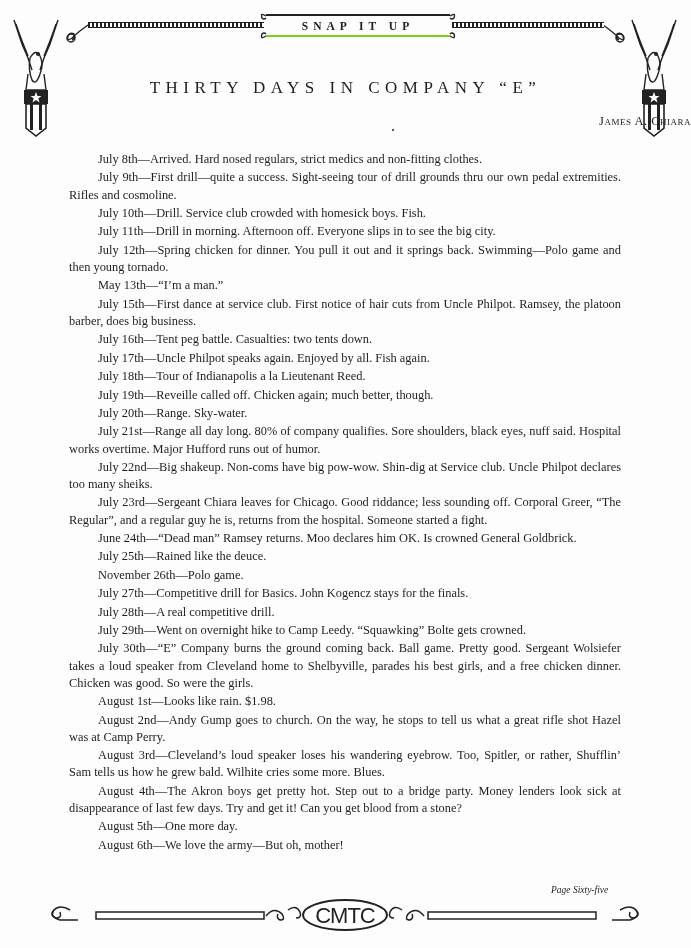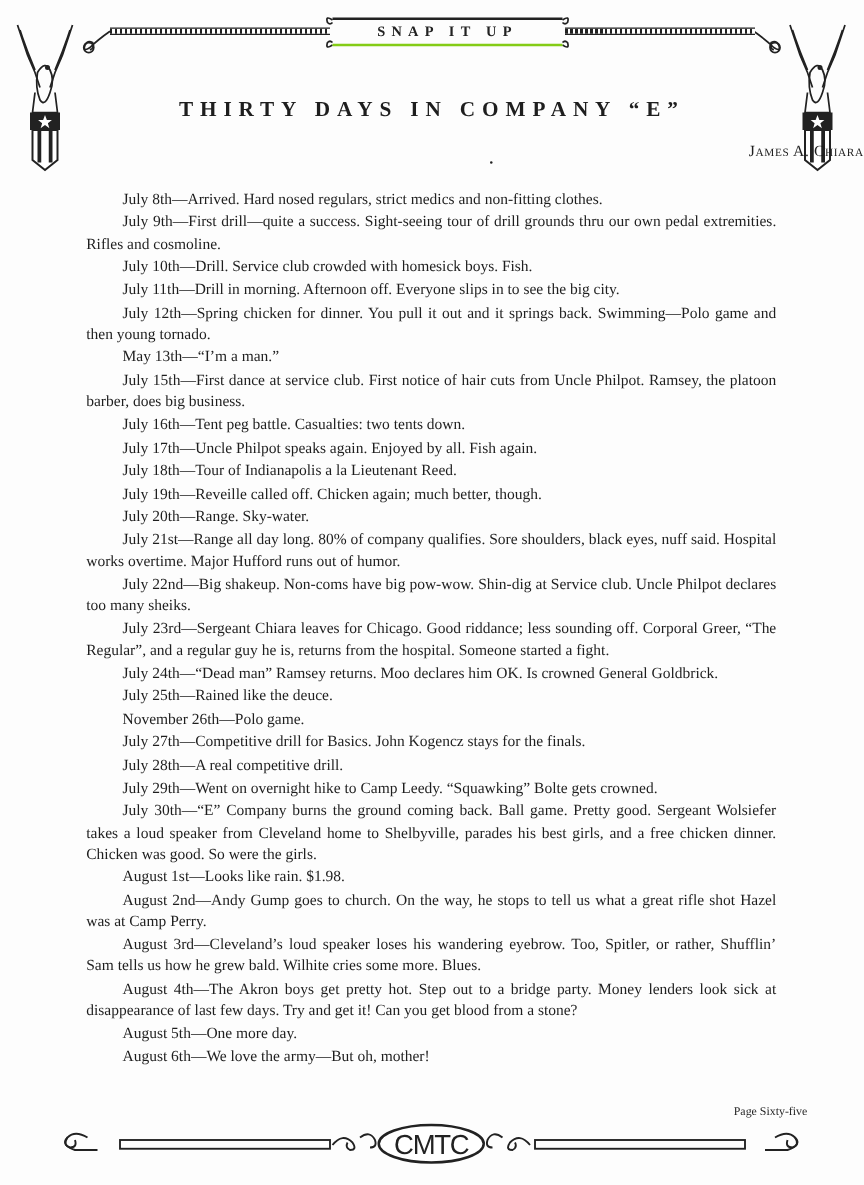--- a/index.html
+++ b/index.html
@@ -16,36 +16,36 @@
     position:absolute; left:206px; top:4px; width:184px; height:23px;
     border-top:2px solid #222; border-bottom:2px solid #84cc16; box-sizing:border-box;
     text-align:center; font-family:"Liberation Serif", serif; font-weight:bold;
     font-size:11.5px; letter-spacing:5px; line-height:20px; color:#222;
   }
   .rail { position:absolute; height:6px; background:
     repeating-linear-gradient(90deg,#222 0 2px,#fff 2px 4px); border-top:1.5px solid #222; border-bottom:1.5px solid #222; box-sizing:border-box; }
 
   .title {
     position:absolute; top:78px; left:0; width:691px; text-align:center;
-    font-size:17px; letter-spacing:5.5px; color:#1e1e1e;font-weight:bold;
+    font-size:17px; letter-spacing:5.5px; color:#1e1e1e;
   }
   .author {
     position:absolute; top:114px; left:0; width:691px; text-align:right;
     font-size:12.5px; font-variant:small-caps; letter-spacing:0.5px;
   }
   .dot { position:absolute; top:129px; left:392px; width:2px; height:2px; background:#222; border-radius:50%; }
 
   .body-text {
     position:absolute; top:151px; left:69px; width:552px;
     font-size:12.4px; line-height:17.2px; text-align:justify;
   }
   .entry { text-indent:29px; margin:0 0 1.2px 0; }
 
   .page-num {
-    position:absolute; top:885px; left:551px; font-size:9.5px;margin-left:36px;
+    position:absolute; top:885px; left:551px; font-style:italic; font-size:9.5px;
   }
   .footer { position:absolute; top:896px; left:0; width:632px; height:40px; }
 </style>
 </head>
 <body>
 
 <svg class="eagle left" viewBox="0 0 60 124">
   <g fill="none" stroke="#222" stroke-width="1.4">
     <path d="M8 6 L16 30 L22 44 L26 56"></path>
     <path d="M10 10 L18 34 M12 16 L20 38 M14 22 L22 42"></path>
@@ -110,21 +110,21 @@
   <p class="entry">May 13th—“I’m a man.”</p>
   <p class="entry">July 15th—First dance at service club.  First notice of hair cuts from Uncle Philpot. Ramsey, the platoon barber, does big business.</p>
   <p class="entry">July 16th—Tent peg battle.  Casualties: two tents down.</p>
   <p class="entry">July 17th—Uncle Philpot speaks again.  Enjoyed by all.  Fish again.</p>
   <p class="entry">July 18th—Tour of Indianapolis a la Lieutenant Reed.</p>
   <p class="entry">July 19th—Reveille called off.  Chicken again; much better, though.</p>
   <p class="entry">July 20th—Range.  Sky-water.</p>
   <p class="entry">July 21st—Range all day long.  80% of company qualifies.  Sore shoulders, black eyes, nuff said.  Hospital works overtime.  Major Hufford runs out of humor.</p>
   <p class="entry">July 22nd—Big shakeup.  Non-coms have big pow-wow.  Shin-dig at Service club. Uncle Philpot declares too many sheiks.</p>
   <p class="entry">July 23rd—Sergeant Chiara leaves for Chicago.  Good riddance; less sounding off. Corporal Greer, “The Regular”, and a regular guy he is, returns from the hospital. Someone started a fight.</p>
-  <p class="entry">July 24th—“Dead man” Ramsey returns.  Moo declares him OK.  Is crowned General Goldbrick.</p>
+  <p class="entry">June 24th—“Dead man” Ramsey returns.  Moo declares him OK.  Is crowned General Goldbrick.</p>
   <p class="entry">July 25th—Rained like the deuce.</p>
   <p class="entry">November 26th—Polo game.</p>
   <p class="entry">July 27th—Competitive drill for Basics.  John Kogencz stays for the finals.</p>
   <p class="entry">July 28th—A real competitive drill.</p>
   <p class="entry">July 29th—Went on overnight hike to Camp Leedy.  “Squawking” Bolte gets crowned.</p>
   <p class="entry">July 30th—“E” Company burns the ground coming back.  Ball game.  Pretty good. Sergeant Wolsiefer takes a loud speaker from Cleveland home to Shelbyville, parades his best girls, and a free chicken dinner.  Chicken was good.  So were the girls.</p>
   <p class="entry">August 1st—Looks like rain.  $1.98.</p>
   <p class="entry">August 2nd—Andy Gump goes to church.  On the way, he stops to tell us what a great rifle shot Hazel was at Camp Perry.</p>
   <p class="entry">August 3rd—Cleveland’s loud speaker loses his wandering eyebrow.  Too, Spitler, or rather, Shufflin’ Sam tells us how he grew bald.  Wilhite cries some more.  Blues.</p>
   <p class="entry">August 4th—The Akron boys get pretty hot.  Step out to a bridge party.  Money lenders look sick at disappearance of last few days.  Try and get it!  Can you get blood from a stone?</p>

